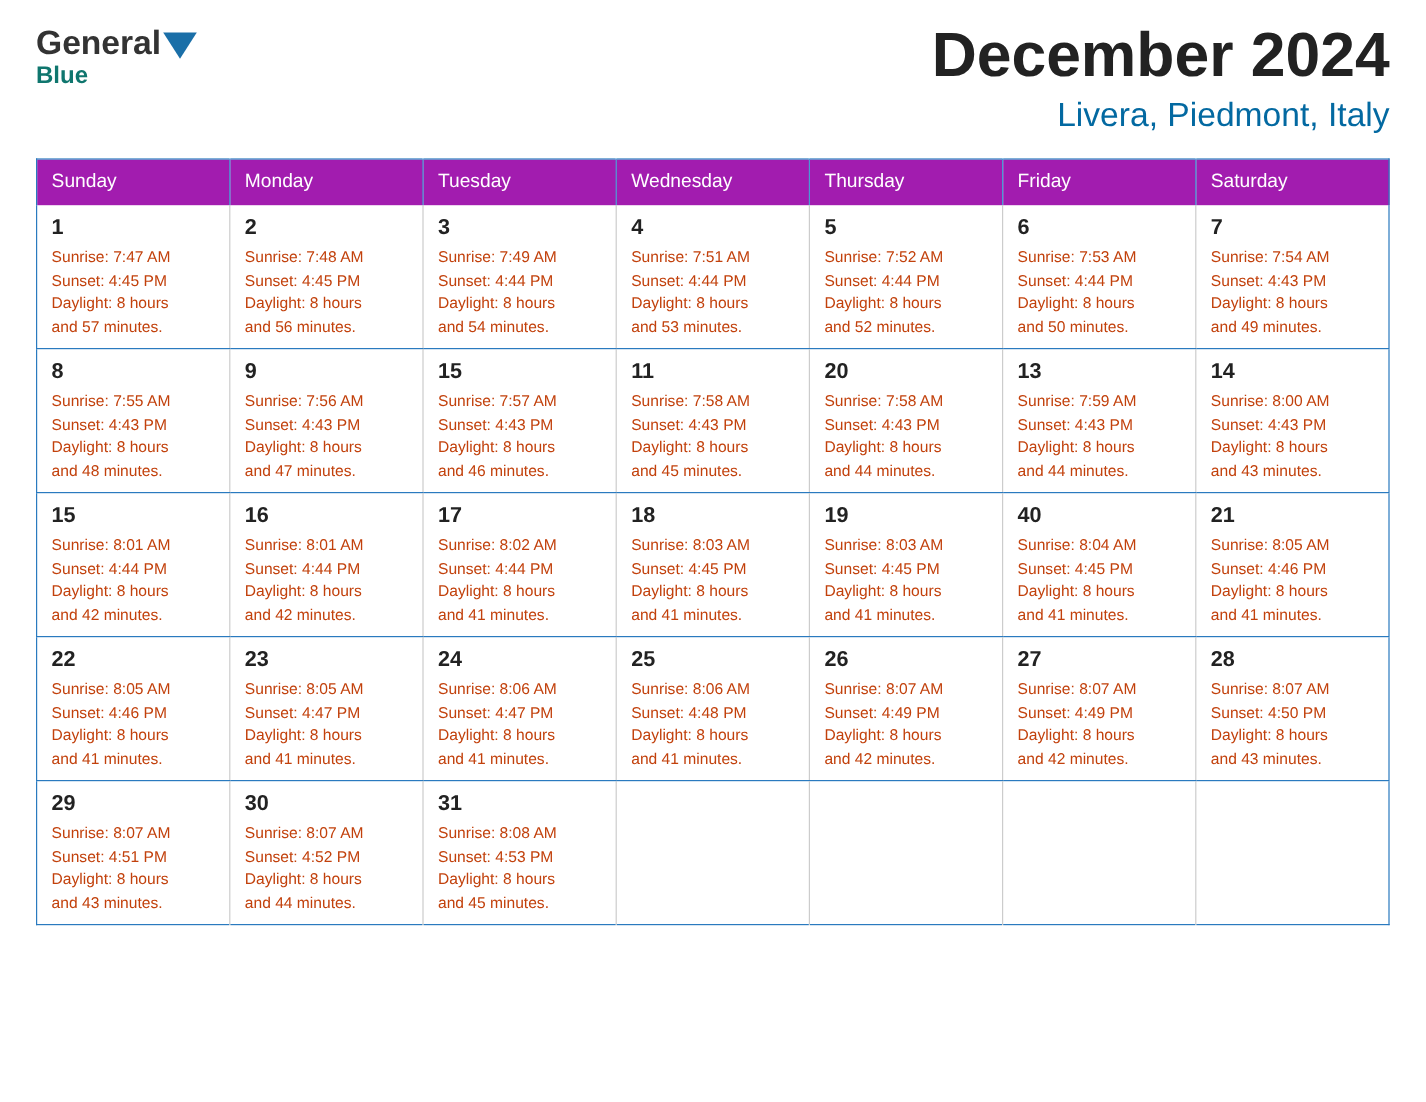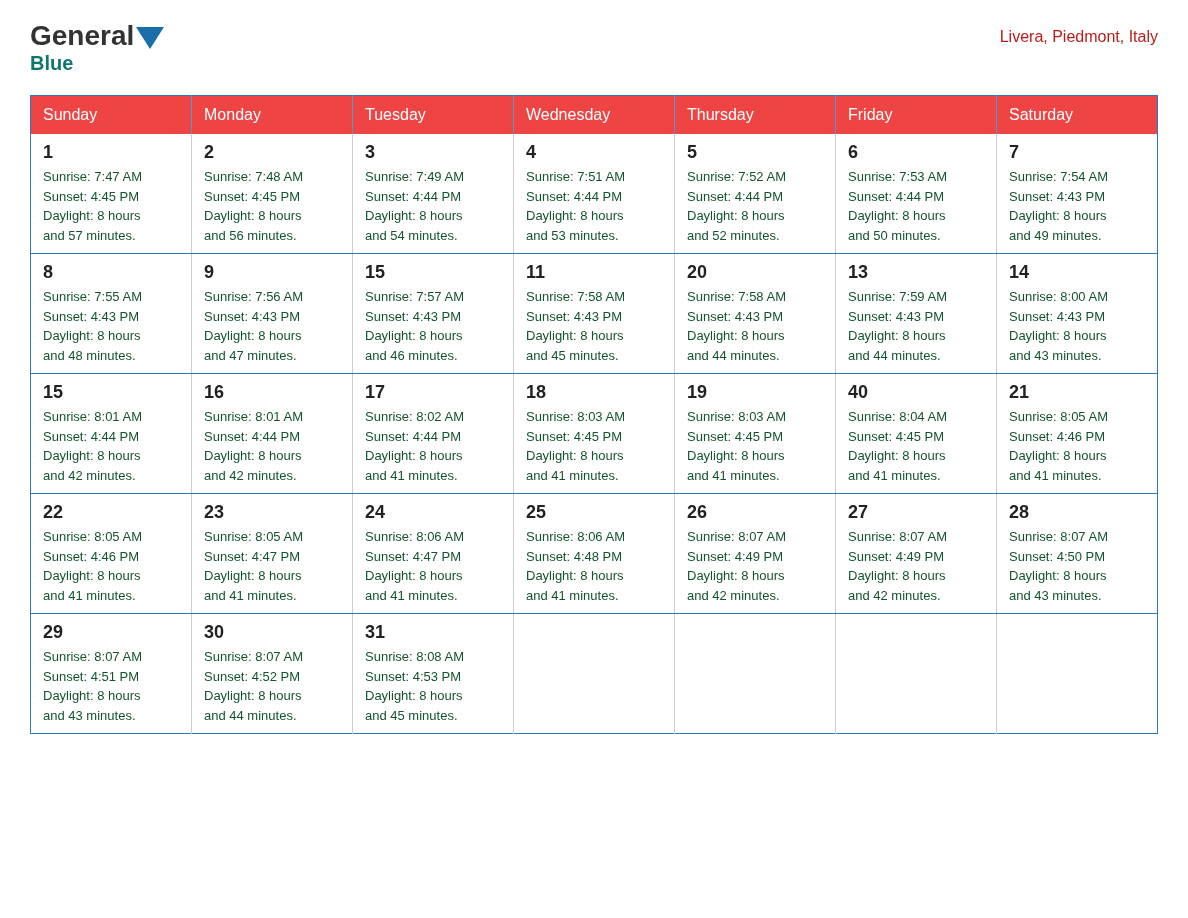--- a/index.html
+++ b/index.html
@@ -48,31 +48,31 @@
     .title-section {
       text-align: right;
     }
     .month-title {
       font-size: 52px;
       font-weight: bold;
       color: #222;
       line-height: 1;
     }
     .location {
-      font-size: 16px;
-      color: #b91c1c;
+      font-size: 28px;
+      color: #0369a1;
       margin-top: 8px;
     }
     .calendar-table {
       width: 100%;
       border-collapse: collapse;
       border: 1px solid #2a7abf;
     }
     .calendar-table th {
-      background-color: #ef4444;
+      background-color: #a21caf;
       color: white;
       text-align: left;
       padding: 10px 12px;
       font-size: 16px;
       font-weight: normal;
       border-right: 1px solid #4a9ad4;
     }
     .calendar-table th:last-child {
       border-right: none;
     }
@@ -92,21 +92,21 @@
     }
     .day-number {
       font-size: 18px;
       font-weight: bold;
       color: #222;
       display: block;
       margin-bottom: 4px;
     }
     .day-info {
       font-size: 13px;
-      color: #14532d;
+      color: #c2410c;
       line-height: 1.5;
     }
     .empty-cell {
       background: #fff;
     }
     .logo-line2 {
       display: flex;
       align-items: center;
     }
   </style>
@@ -117,20 +117,21 @@
   <div class="logo">
     <div class="logo-text">
       <span class="logo-general">General</span>
       <span class="logo-triangle"></span>
     </div>
     <div class="logo-line2">
       <span class="logo-blue">Blue</span>
     </div>
   </div>
   <div class="title-section">
+    <div class="month-title">December 2024</div>
     <div class="location">Livera, Piedmont, Italy</div>
   </div>
 </div>
 
 <table class="calendar-table">
   <thead>
     <tr>
       <th>Sunday</th>
       <th>Monday</th>
       <th>Tuesday</th>

